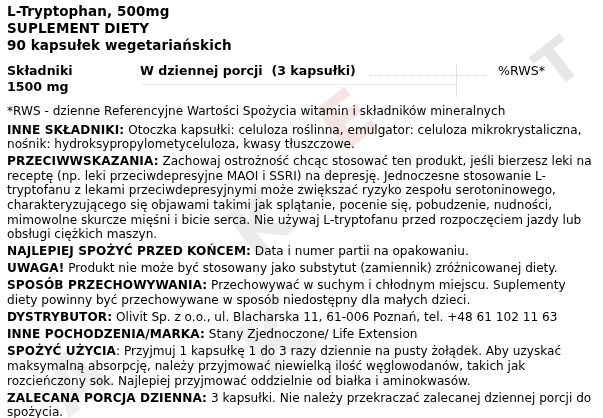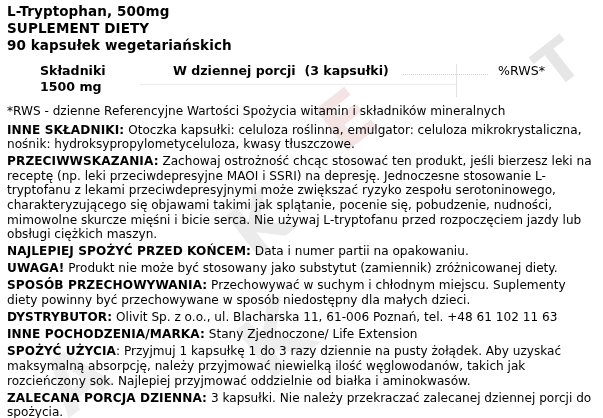--- a/index.html
+++ b/index.html
@@ -16,21 +16,21 @@
   .wm3{left:232px;top:188px;font-size:72px;color:#c3c3c3;opacity:.32;}
   .wm4{left:243px;top:298px;font-size:84px;color:#c6c6c6;opacity:.28;}
   .wm5{left:46px;top:342px;font-size:76px;color:#c6c6c6;opacity:.28;}
 
   .content{position:relative;z-index:1;padding:3px 6px 0 7px;}
   p{margin:0;}
 
   .title-block .t{font-weight:bold;font-size:13.5px;line-height:17px;letter-spacing:.1px;}
 
   .ntable{margin-top:9px;position:relative;font-size:12.6px;}
-  .tr{display:flex;align-items:flex-start;line-height:16px;margin-left:33px;}
+  .tr{display:flex;align-items:center;line-height:16px;}
   .c1{width:133px;flex:none;}
   .head .c1{font-weight:bold;}
   .c2{flex:none;white-space:pre;font-weight:bold;}
   .leader{flex:1;height:11px;border-bottom:1px dotted #d9d9d9;margin:0 10px 3px 14px;}
   .c3{flex:none;margin-left:auto;padding-right:52px;}
   .vdiv{position:absolute;left:449px;top:1px;height:33px;border-left:1px solid #e2e2e2;}
   .hline{position:absolute;left:133px;width:316px;top:21px;border-top:1px solid #ececec;}
 
   .foot{margin:9px 0 4px;font-size:12.1px;line-height:14.5px;}
 

